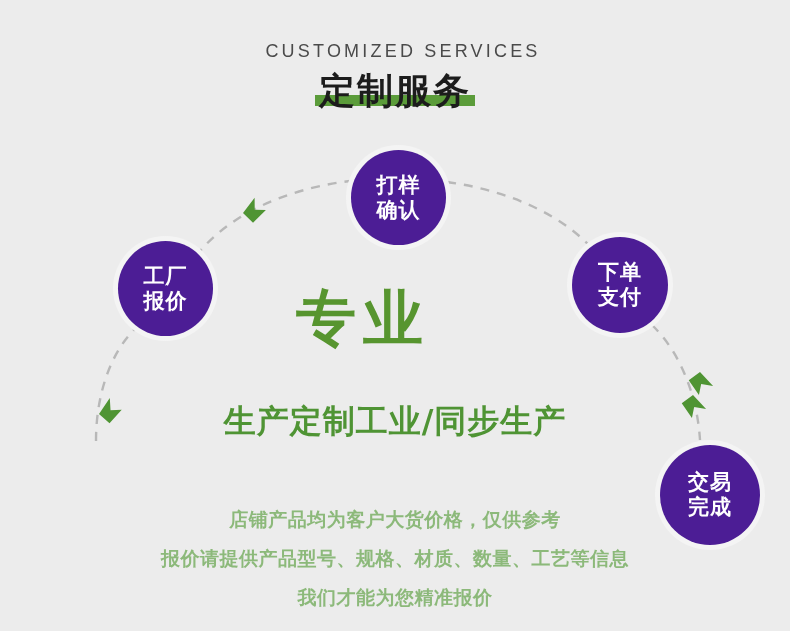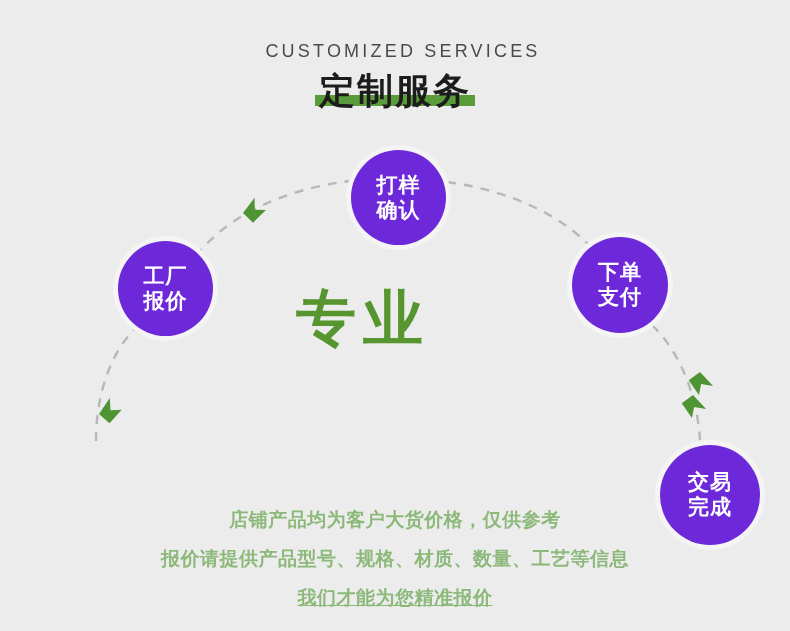--- a/index.html
+++ b/index.html
@@ -70,21 +70,21 @@
     left: 0;
     top: 0;
     width: 790px;
     height: 631px;
   }
 
   
   .node {
     position: absolute;
     border-radius: 50%;
-    background: #6d28d9;
+    background: #4c1d95;
     box-shadow: 0 0 0 5px #f4f4f4;
     display: flex;
     flex-direction: column;
     align-items: center;
     justify-content: center;
     color: #ffffff;
     font-weight: bold;
     line-height: 1.18;
     letter-spacing: 1px;
     text-align: center;
@@ -133,21 +133,21 @@
     font-size: 19px;
     font-weight: bold;
     color: #8cb97a;
     letter-spacing: 0.5px;
     line-height: 1;
     font-family: "DejaVu Sans", "Liberation Sans", sans-serif;
     margin-top: 40px;
   }
   .note-1 { top: 470px; }
   .note-2 { top: 509px; }
-  .note-3 { top: 548px; text-decoration: underline; }
+  .note-3 { top: 548px; }
 </style>
 </head>
 <body>
 
 <div id="stage">
 
   <div class="eyebrow">CUSTOMIZED SERVICES</div>
 
   <div class="title-wrap">
     <span class="title-inner">
@@ -198,18 +198,19 @@
     <span>支付</span>
   </div>
 
 
   <div class="node node-br">
     <span>交易</span>
     <span>完成</span>
   </div>
 
   <div class="center-big">专业</div>
+  <div class="center-sub">生产定制工业/同步生产</div>
 
   <div class="note note-1">店铺产品均为客户大货价格，仅供参考</div>
   <div class="note note-2">报价请提供产品型号、规格、材质、数量、工艺等信息</div>
   <div class="note note-3">我们才能为您精准报价</div>
 
 </div>
 
 </body></html>

